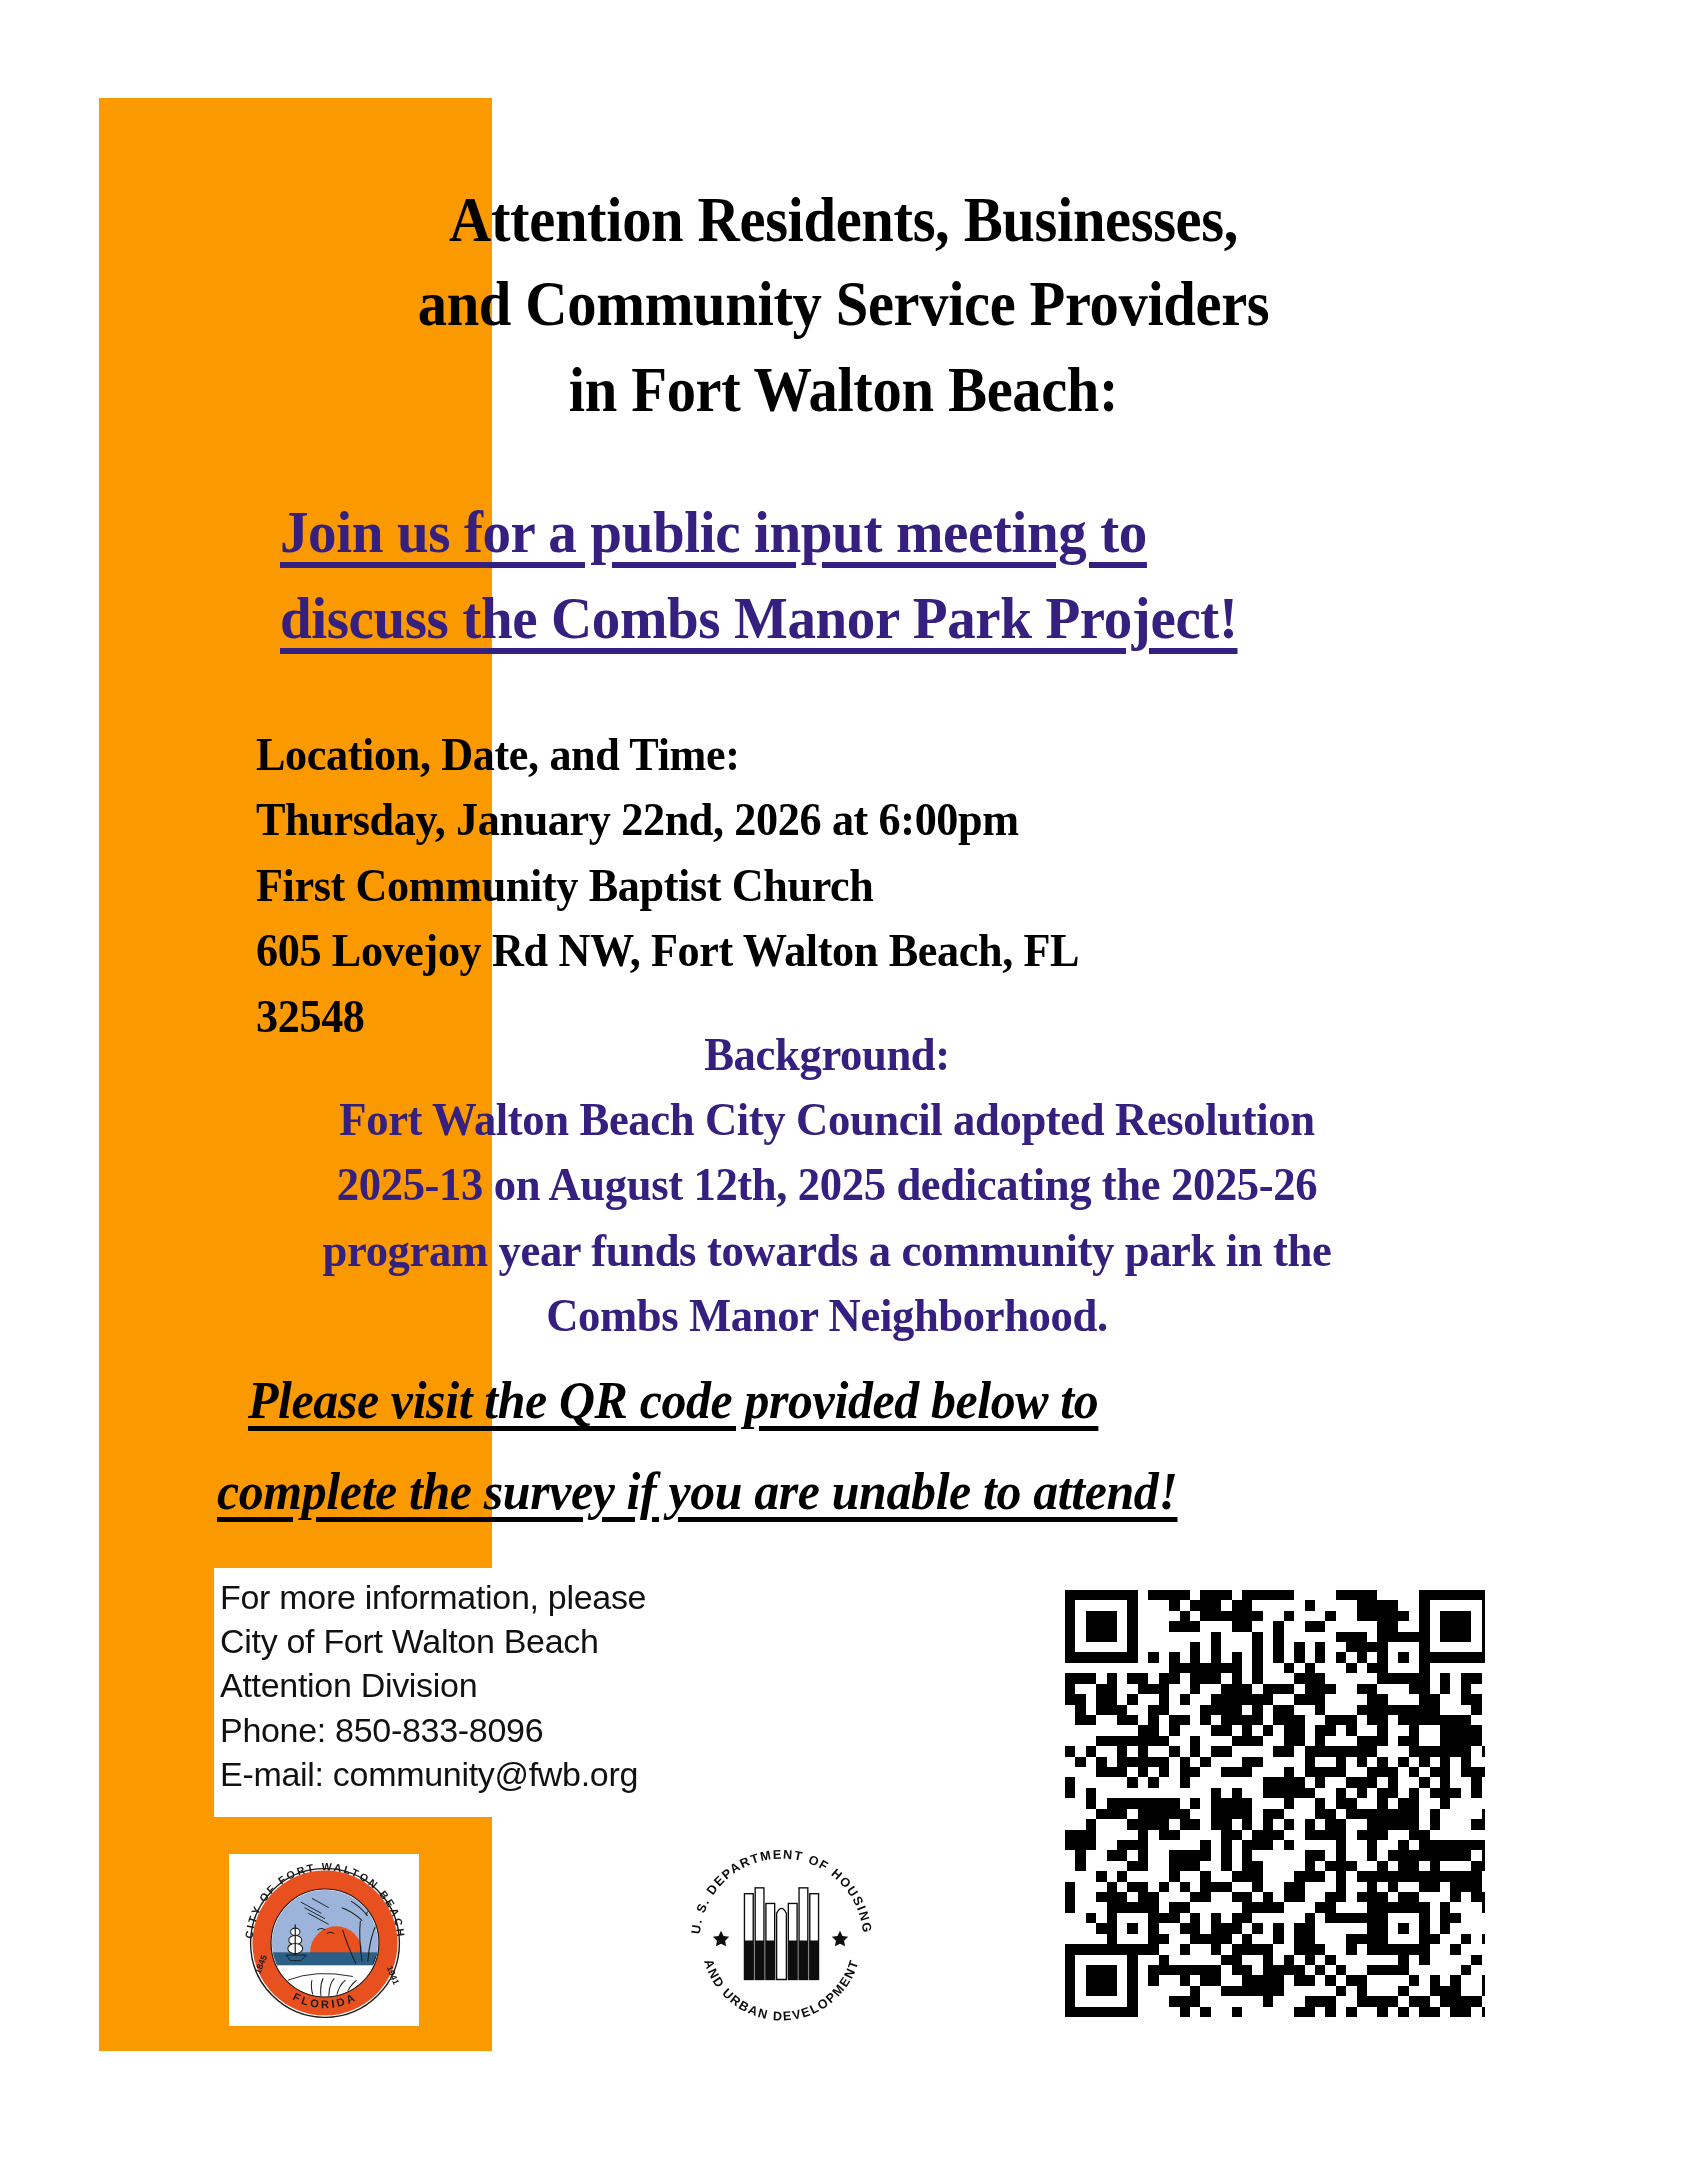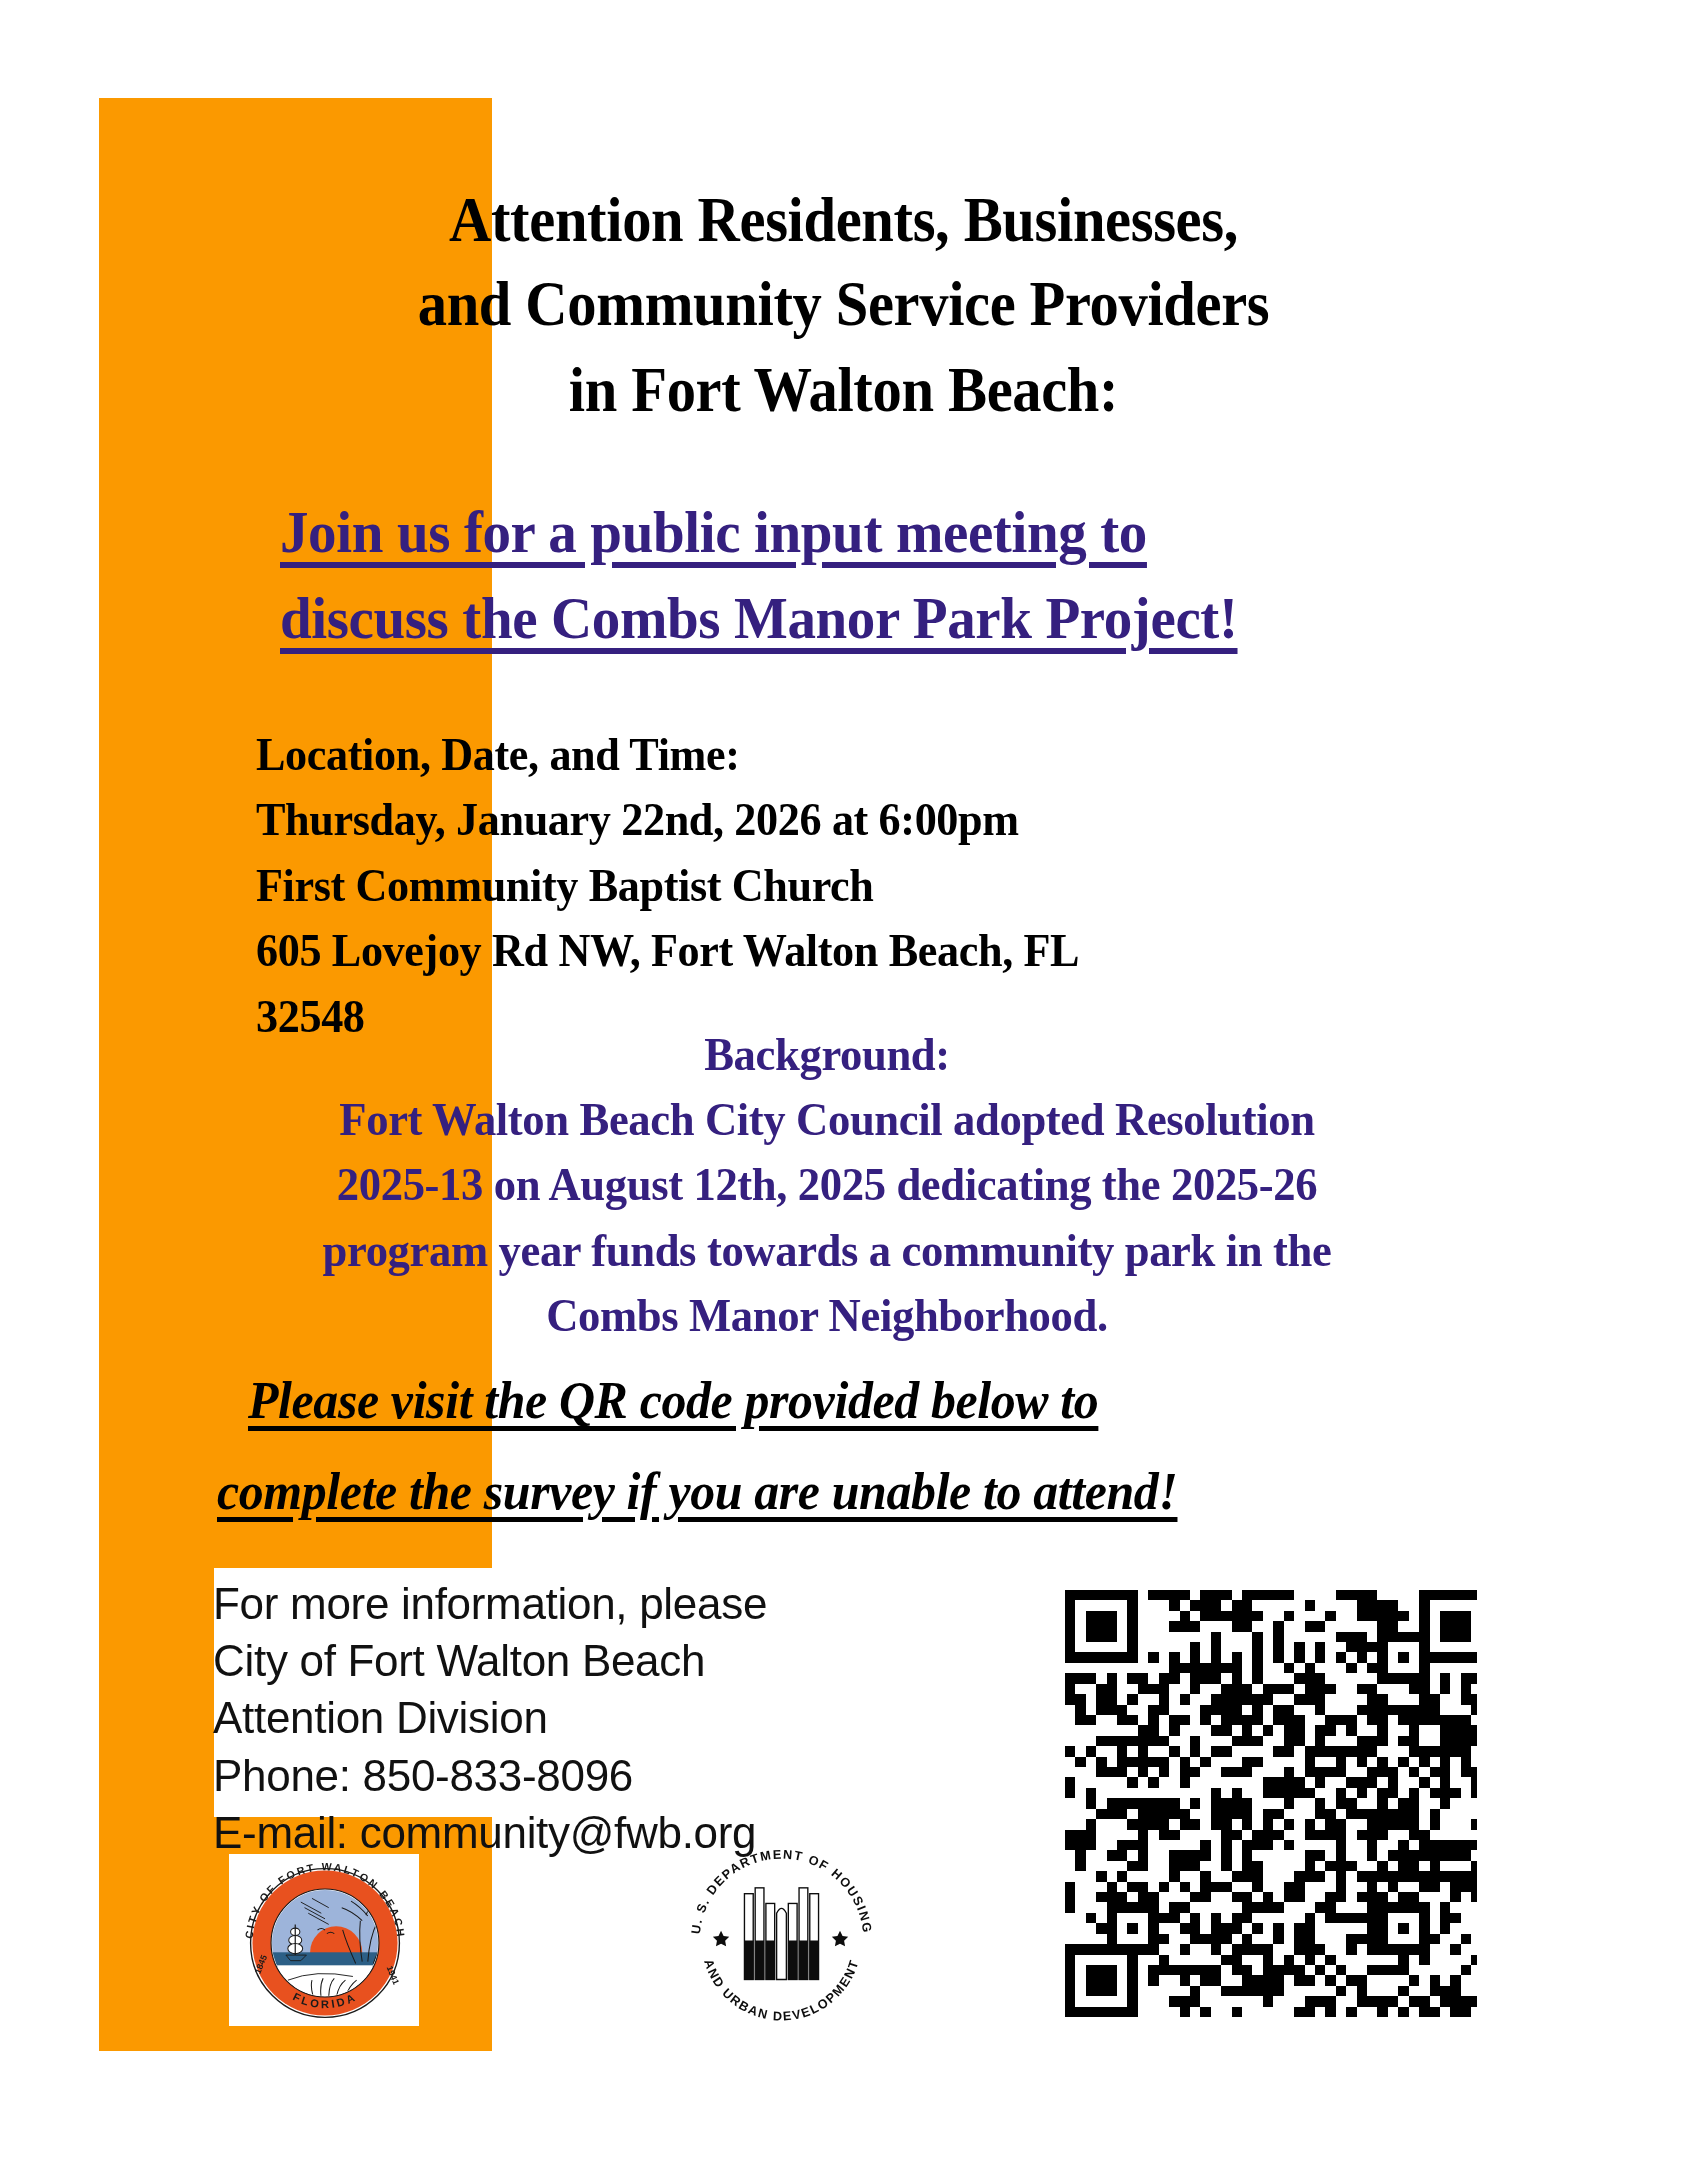--- a/index.html
+++ b/index.html
@@ -11,20 +11,21 @@
     font-family: "Liberation Serif", serif;
     -webkit-font-smoothing: antialiased;
   }
 
   #page {
     position: relative;
     width: 1477px;
     height: 2183px;
     background: #ffffff;
     overflow: hidden;
+    padding-left: 8px;
   }
 
   
   #orange-bar {
     position: absolute;
     left: 99px;
     top: 98px;
     width: 393px;
     height: 1953px;
     background: #FB9900;
@@ -122,26 +123,26 @@
   #contact-box {
     position: absolute;
     left: 214px;
     top: 1568px;
     width: 494px;
     height: 249px;
     background: #ffffff;
   }
   #contact-text {
     position: absolute;
-    left: 213px;
+    left: 220px;
     top: 1575px;
     width: 504px;
     font-family: "Liberation Sans", sans-serif;
     font-weight: normal;
-    font-size: 44px;
+    font-size: 34px;
     line-height: 1.30;
     color: #111111;
     letter-spacing: -0.3px;
   }
   #contact-text div { white-space: nowrap; }
 
   
   #seal-box {
     position: absolute;
     left: 229px;

